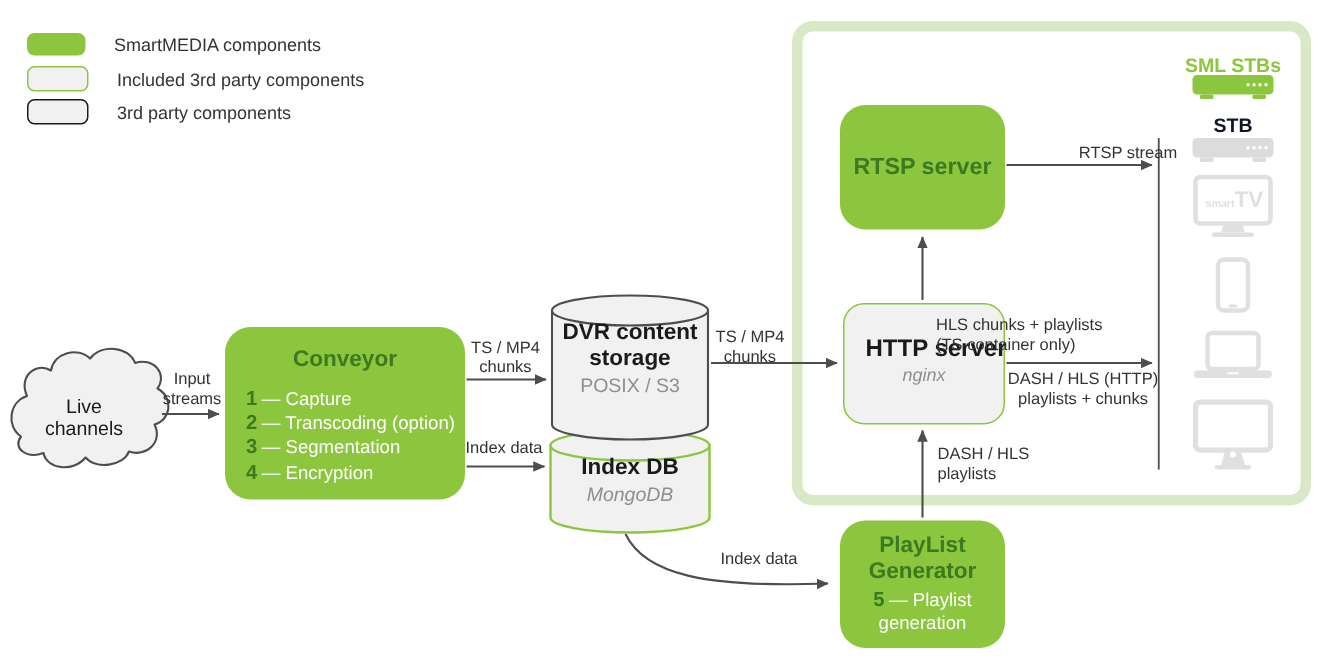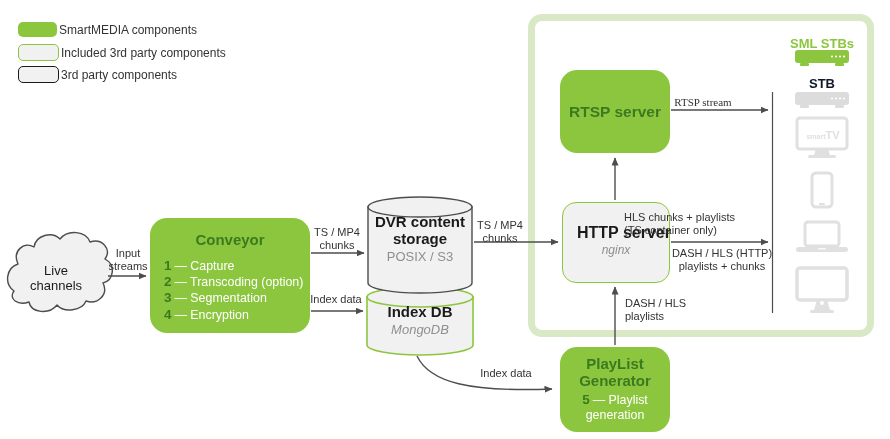--- a/index.html
+++ b/index.html
@@ -6,21 +6,21 @@
   #stage {
     position:relative; width:890px; height:439px; background:#fff;
     font-family:"Liberation Sans", sans-serif; overflow:hidden;
     color:#333;
   }
   .abs { position:absolute; }
   .pre { white-space:pre-line; }
   .ctr { text-align:center; transform:translateX(-50%); }
 
   
-  .legend-row { position:absolute; left:18px; display:flex; align-items:center; gap:2px; }
+  .legend-row { position:absolute; left:18px; display:flex; align-items:center; gap:19px; }
   .swatch { width:39px; height:15px; border-radius:5px; flex:0 0 auto; }
   .sw-green { background:#8CC63F; }
   .sw-inc { background:#F1F1F1; border:1.5px solid #8CC63F; }
   .sw-3rd { background:#F1F1F1; border:1.5px solid #1A1A1A; }
   .legend-label { font-size:12px; color:#333; }
 
   
   .zone {
     position:absolute; left:528px; top:14px; width:346px; height:323px;
     border:7px solid #D9E9C5; border-radius:14px; box-sizing:border-box; background:#fff;
@@ -38,21 +38,21 @@
 
   .cyl-title { font-weight:bold; font-size:15px; line-height:17px; color:#1A1A1A; }
   .cyl-sub { font-size:13px; color:#8F8F8F; margin-top:2px; }
   .it { font-style:italic; }
 
   .edge-lbl { position:absolute; font-size:11px; color:#333; line-height:13px; }
 
   .dev-lbl { position:absolute; font-weight:bold; font-size:13px; }
   .tv-text { position:absolute; color:#E0E0E0; font-weight:bold; }
   .tv-text .sm { font-size:7px; }
-  .tv-text .bg { font-size:11px; }
+  .tv-text .bg { font-size:15px; }
 
   svg { display:block; }
   #wires { position:absolute; left:0; top:0; pointer-events:none; }
 </style>
 </head>
 <body>
 
 <div id="stage">
 
   <div class="legend-row" style="top:22px">
@@ -143,21 +143,21 @@
 
   <div class="edge-lbl ctr pre" style="left:128px; top:247px;">Input
 streams</div>
   <div class="edge-lbl ctr pre" style="left:337px; top:226px;">TS / MP4
 chunks</div>
   <div class="edge-lbl ctr" style="left:336px; top:293px;">Index data</div>
   <div class="edge-lbl ctr pre" style="left:500px; top:219px;">TS / MP4
 chunks</div>
   <div class="edge-lbl pre" style="left:624px; top:168px;margin-top:43px;">HLS chunks + playlists
 (TS container only)</div>
-  <div class="edge-lbl ctr" style="left:703px; top:96px;font-family:Liberation Serif, serif;">RTSP stream</div>
+  <div class="edge-lbl ctr" style="left:752px; top:96px;">RTSP stream</div>
   <div class="edge-lbl ctr pre" style="left:722px; top:247px;">DASH / HLS (HTTP)
 playlists + chunks</div>
   <div class="edge-lbl pre" style="left:625px; top:297px;">DASH / HLS
 playlists</div>
   <div class="edge-lbl ctr" style="left:506px; top:367px;">Index data</div>
 
   <div class="dev-lbl ctr" style="left:822px; top:36px; color:#8CC63F;">SML STBs</div>
   <div class="abs" style="left:794px; top:49px;">
     <svg width="56" height="18" viewBox="0 0 56 18">
       <rect x="1" y="1" width="54" height="13" rx="3" fill="#8CC63F"></rect>

